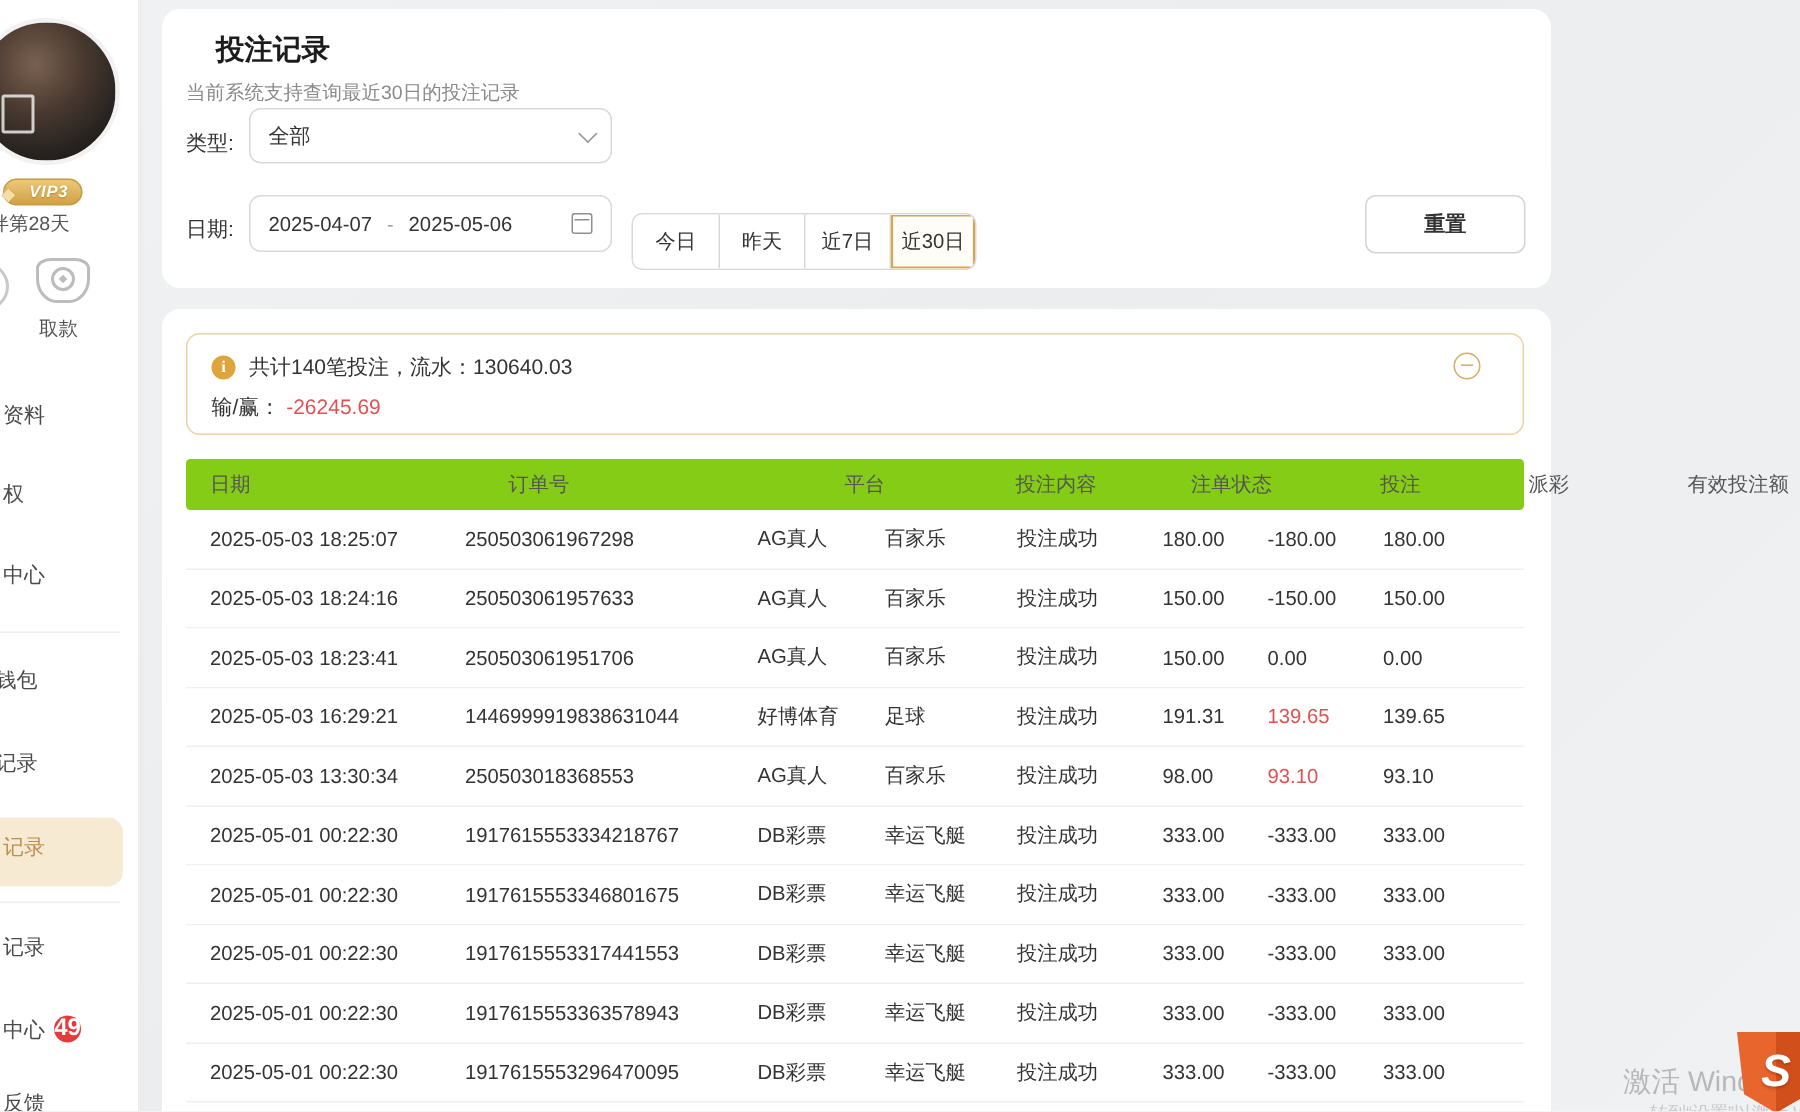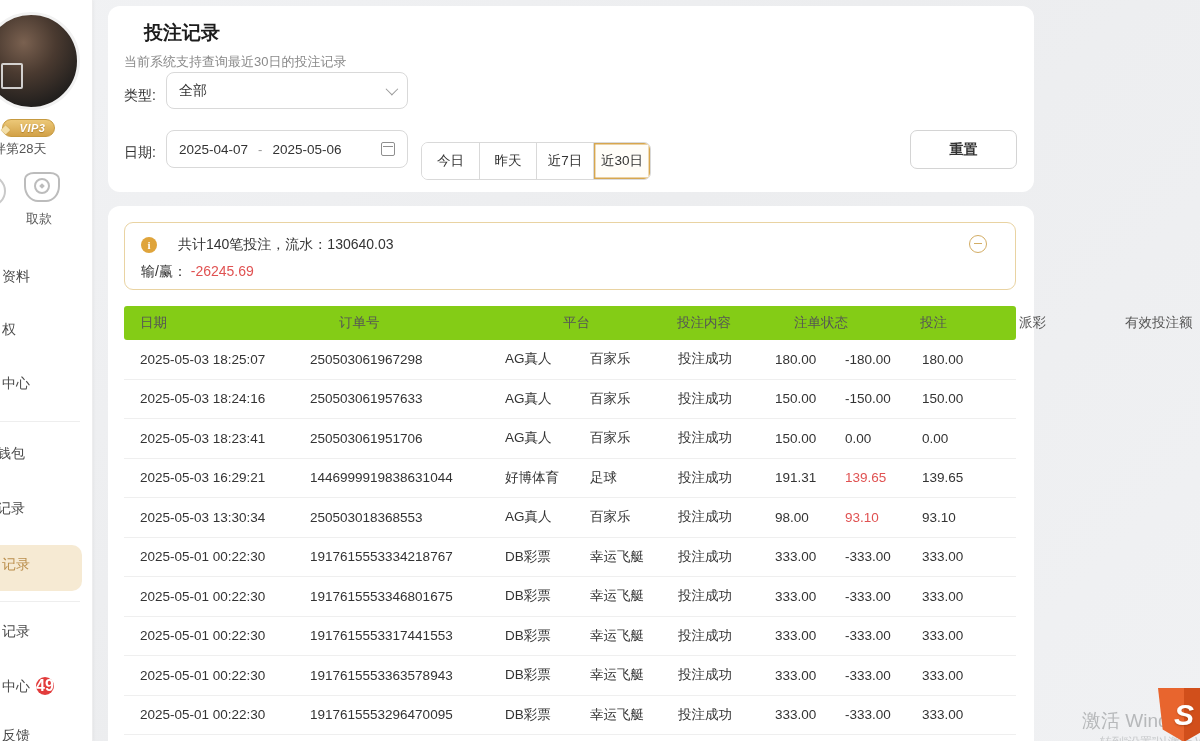--- a/index.html
+++ b/index.html
@@ -81,21 +81,21 @@
             background:#fff; color:#333; font-size:14px; font-weight:600;
             border:1px solid #d4d4d4; border-radius:7px; cursor:pointer; font-family:inherit; }
 
   
   .summary-box { position:absolute; left:16px; top:16px; width:892px; height:68px;
             border:1px solid #e9d3a2; border-radius:9px; background:#fff; }
   .sum-line1 { position:absolute; left:16px; top:13px; display:flex; align-items:center; }
   .info-icon { width:16px; height:16px; border-radius:50%; background:#dfa43b; color:#fff;
             font-size:11px; font-weight:bold; display:flex; align-items:center; justify-content:center;
             font-family:"Liberation Serif", serif; }
-  .sum-text { margin-left:21px; font-size:14px; color:#333; }
+  .sum-text { margin-left:9px; font-size:14px; color:#333; }
   .sum-line2 { position:absolute; left:16px; top:40px; font-size:14px; }
   .sum-line2 .loss-label { color:#333; }
   .sum-line2 .loss-value { color:#e05252; }
   .collapse-icon { position:absolute; right:28px; top:12px; width:18px; height:18px;
             border:1.3px solid #d3ad64; border-radius:50%; cursor:pointer; }
   .collapse-icon::before { content:""; position:absolute; left:4px; right:4px; top:7px; height:1.4px; background:#d3ad64; }
 
   
   .btable { position:absolute; left:16px; top:100px; width:892px; }
   .thead { display:grid; grid-template-columns:186px 195px 85px 88px 97px 70px 77px 94px;

